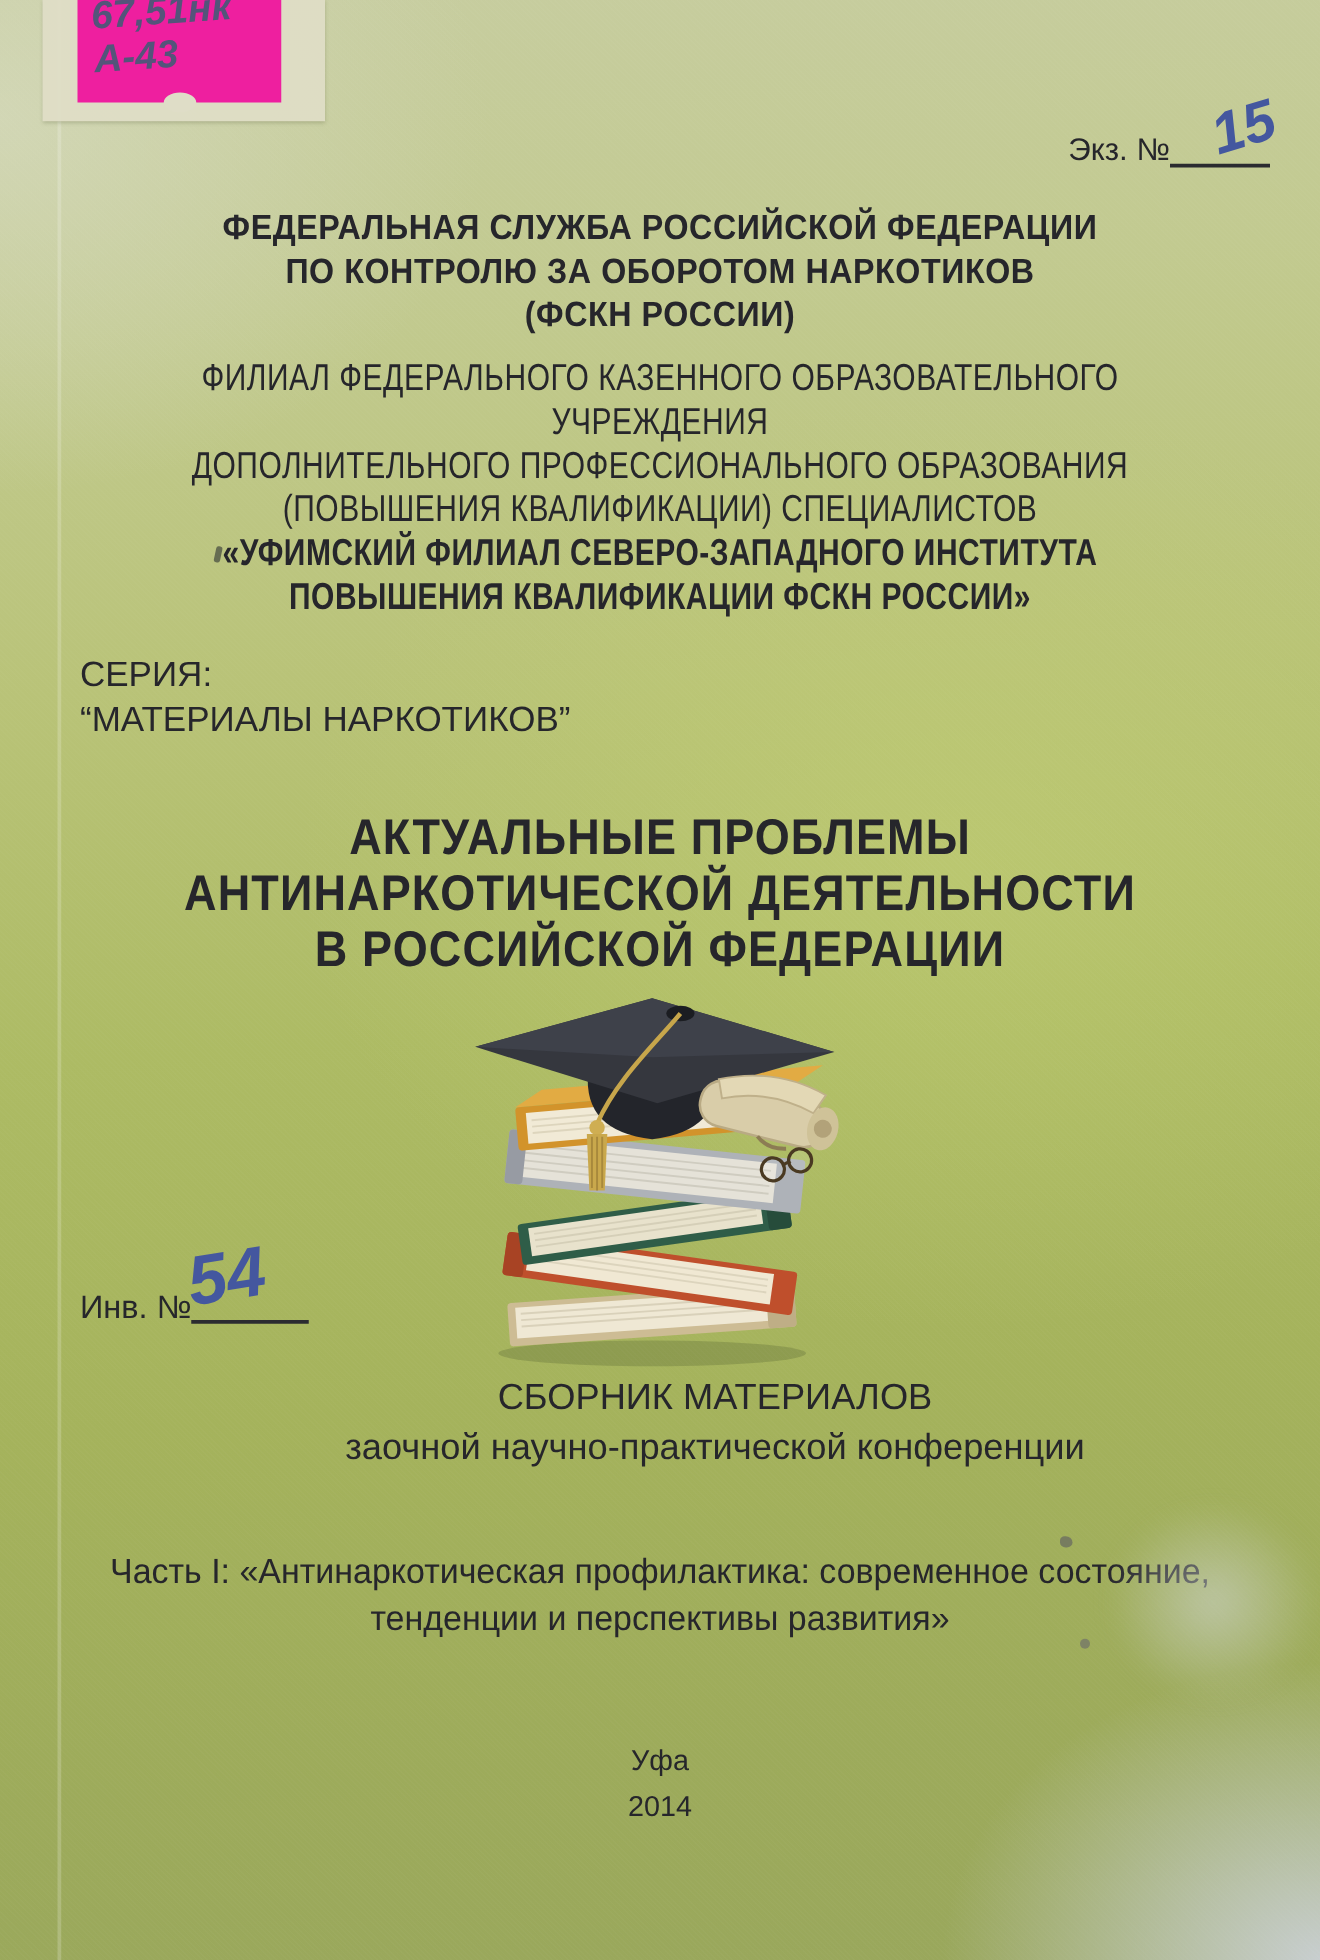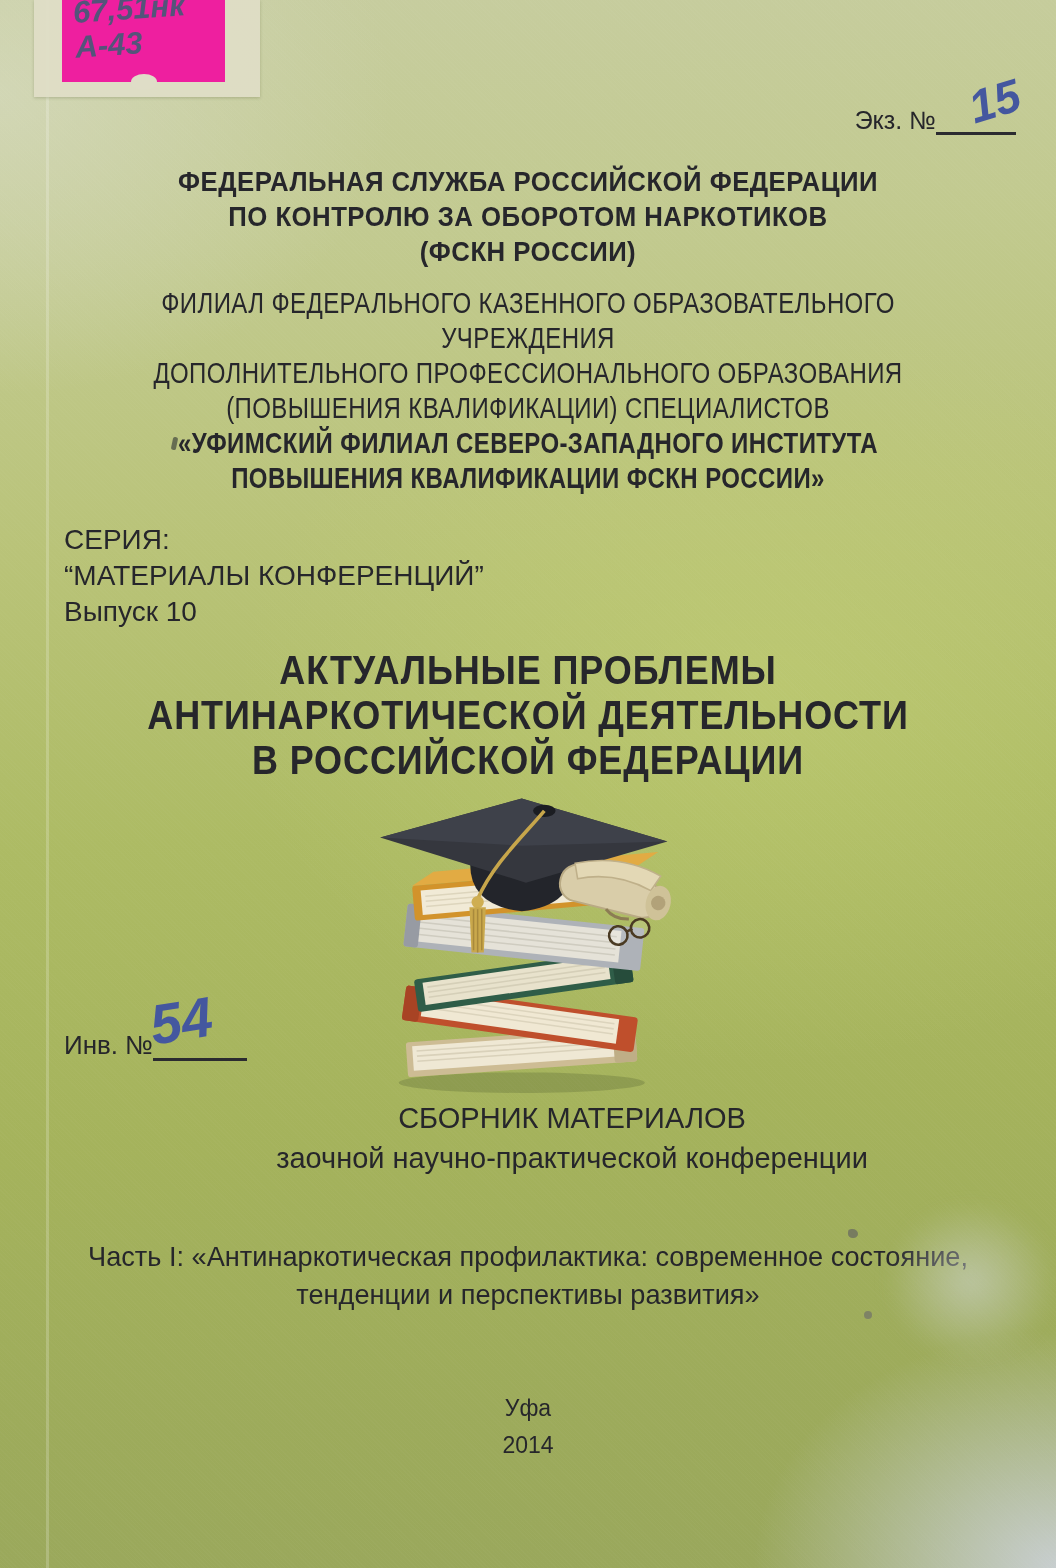--- a/index.html
+++ b/index.html
@@ -24,21 +24,21 @@
   .sticker-pink { position:absolute; left:28px; top:0; width:163px; height:82px; background:#ee1f9f; }
   .sticker-notch { position:absolute; left:50%; bottom:-8px; transform:translateX(-50%);
     width:26px; height:16px; background:#dfddc7; border-radius:50%; }
   .sticker-text { position:absolute; left:12px; top:-9px; transform:rotate(-4deg);
     color:#54547a; font-size:31px; line-height:35px; font-weight:600; font-style:italic; white-space:nowrap; }
 
   
   .hand { color:#44579f; font-style:italic; font-weight:700; white-space:nowrap; }
 
   
-  .num-line { position:absolute; display:flex; align-items:flex-end; font-size:25px; }
+  .num-line { position:absolute; display:flex; align-items:flex-start; font-size:25px; }
   .num-line .uline { display:inline-block; border-bottom:3px solid #2b2b30; }
   .copy-line { top:106px; right:40px; }
   .copy-line .uline { width:80px; height:1em; }
   .copy-hand { position:absolute; top:-32px; right:-4px; font-size:46px; transform:rotate(-17deg); }
   .inv-line { left:64px; top:1030px; font-size:26px; }
   .inv-line .uline { width:94px; height:1em; }
   .inv-hand { position:absolute; left:86px; top:-42px; font-size:56px; transform:rotate(-9deg); }
 
   .agency { top:164px; font-size:28px; line-height:35px; font-weight:bold;
     transform:scaleX(.92); transform-origin:50% 0; letter-spacing:.5px; }
@@ -102,22 +102,21 @@
     <div>ДОПОЛНИТЕЛЬНОГО ПРОФЕССИОНАЛЬНОГО ОБРАЗОВАНИЯ</div>
     <div>(ПОВЫШЕНИЯ КВАЛИФИКАЦИИ) СПЕЦИАЛИСТОВ</div>
     <div class="b">«УФИМСКИЙ ФИЛИАЛ СЕВЕРО-ЗАПАДНОГО ИНСТИТУТА</div>
     <div class="b">ПОВЫШЕНИЯ КВАЛИФИКАЦИИ ФСКН РОССИИ»</div>
   </div>
 
   <div class="speck1"></div>
 
   <div class="series">
     <div>СЕРИЯ:</div>
-    <div>“МАТЕРИАЛЫ КОНФЕРЕНЦИЙ”</div>
-    <div>Выпуск 10</div>
+    <div>“МАТЕРИАЛЫ НАРКОТИКОВ”</div>
   </div>
 
   <div class="center main-title">
     <div>АКТУАЛЬНЫЕ ПРОБЛЕМЫ</div>
     <div>АНТИНАРКОТИЧЕСКОЙ ДЕЯТЕЛЬНОСТИ</div>
     <div>В РОССИЙСКОЙ ФЕДЕРАЦИИ</div>
   </div>
 
   <div class="illustration">
     <svg width="312" height="318" viewBox="0 0 300 310" xmlns="http://www.w3.org/2000/svg">

